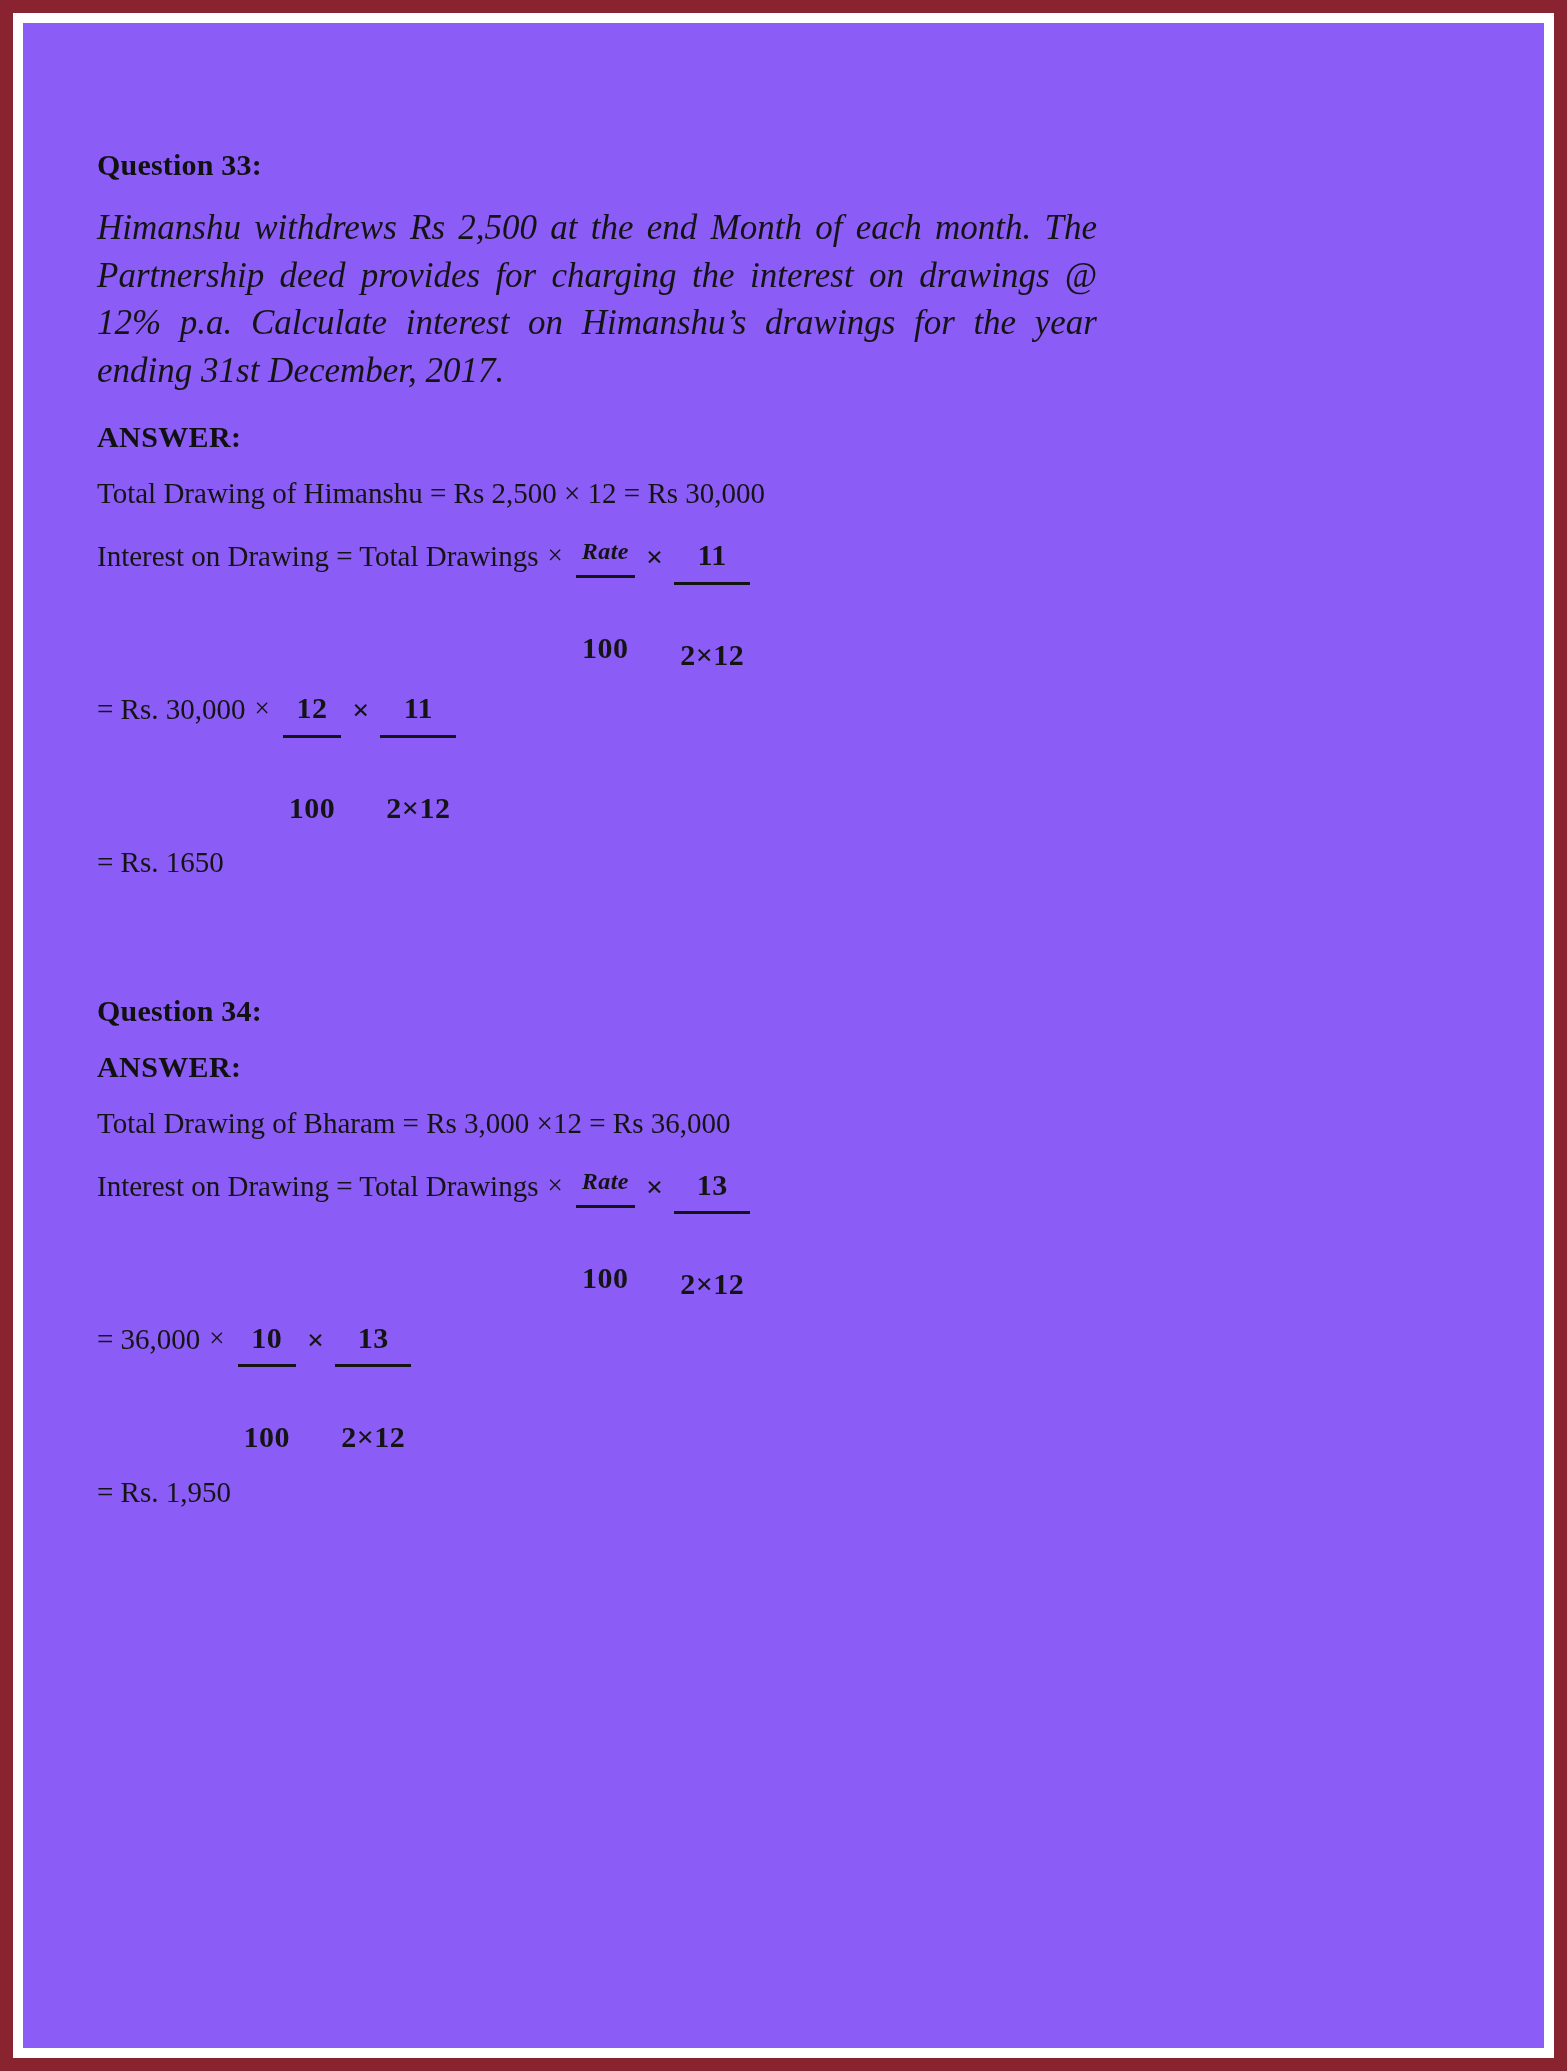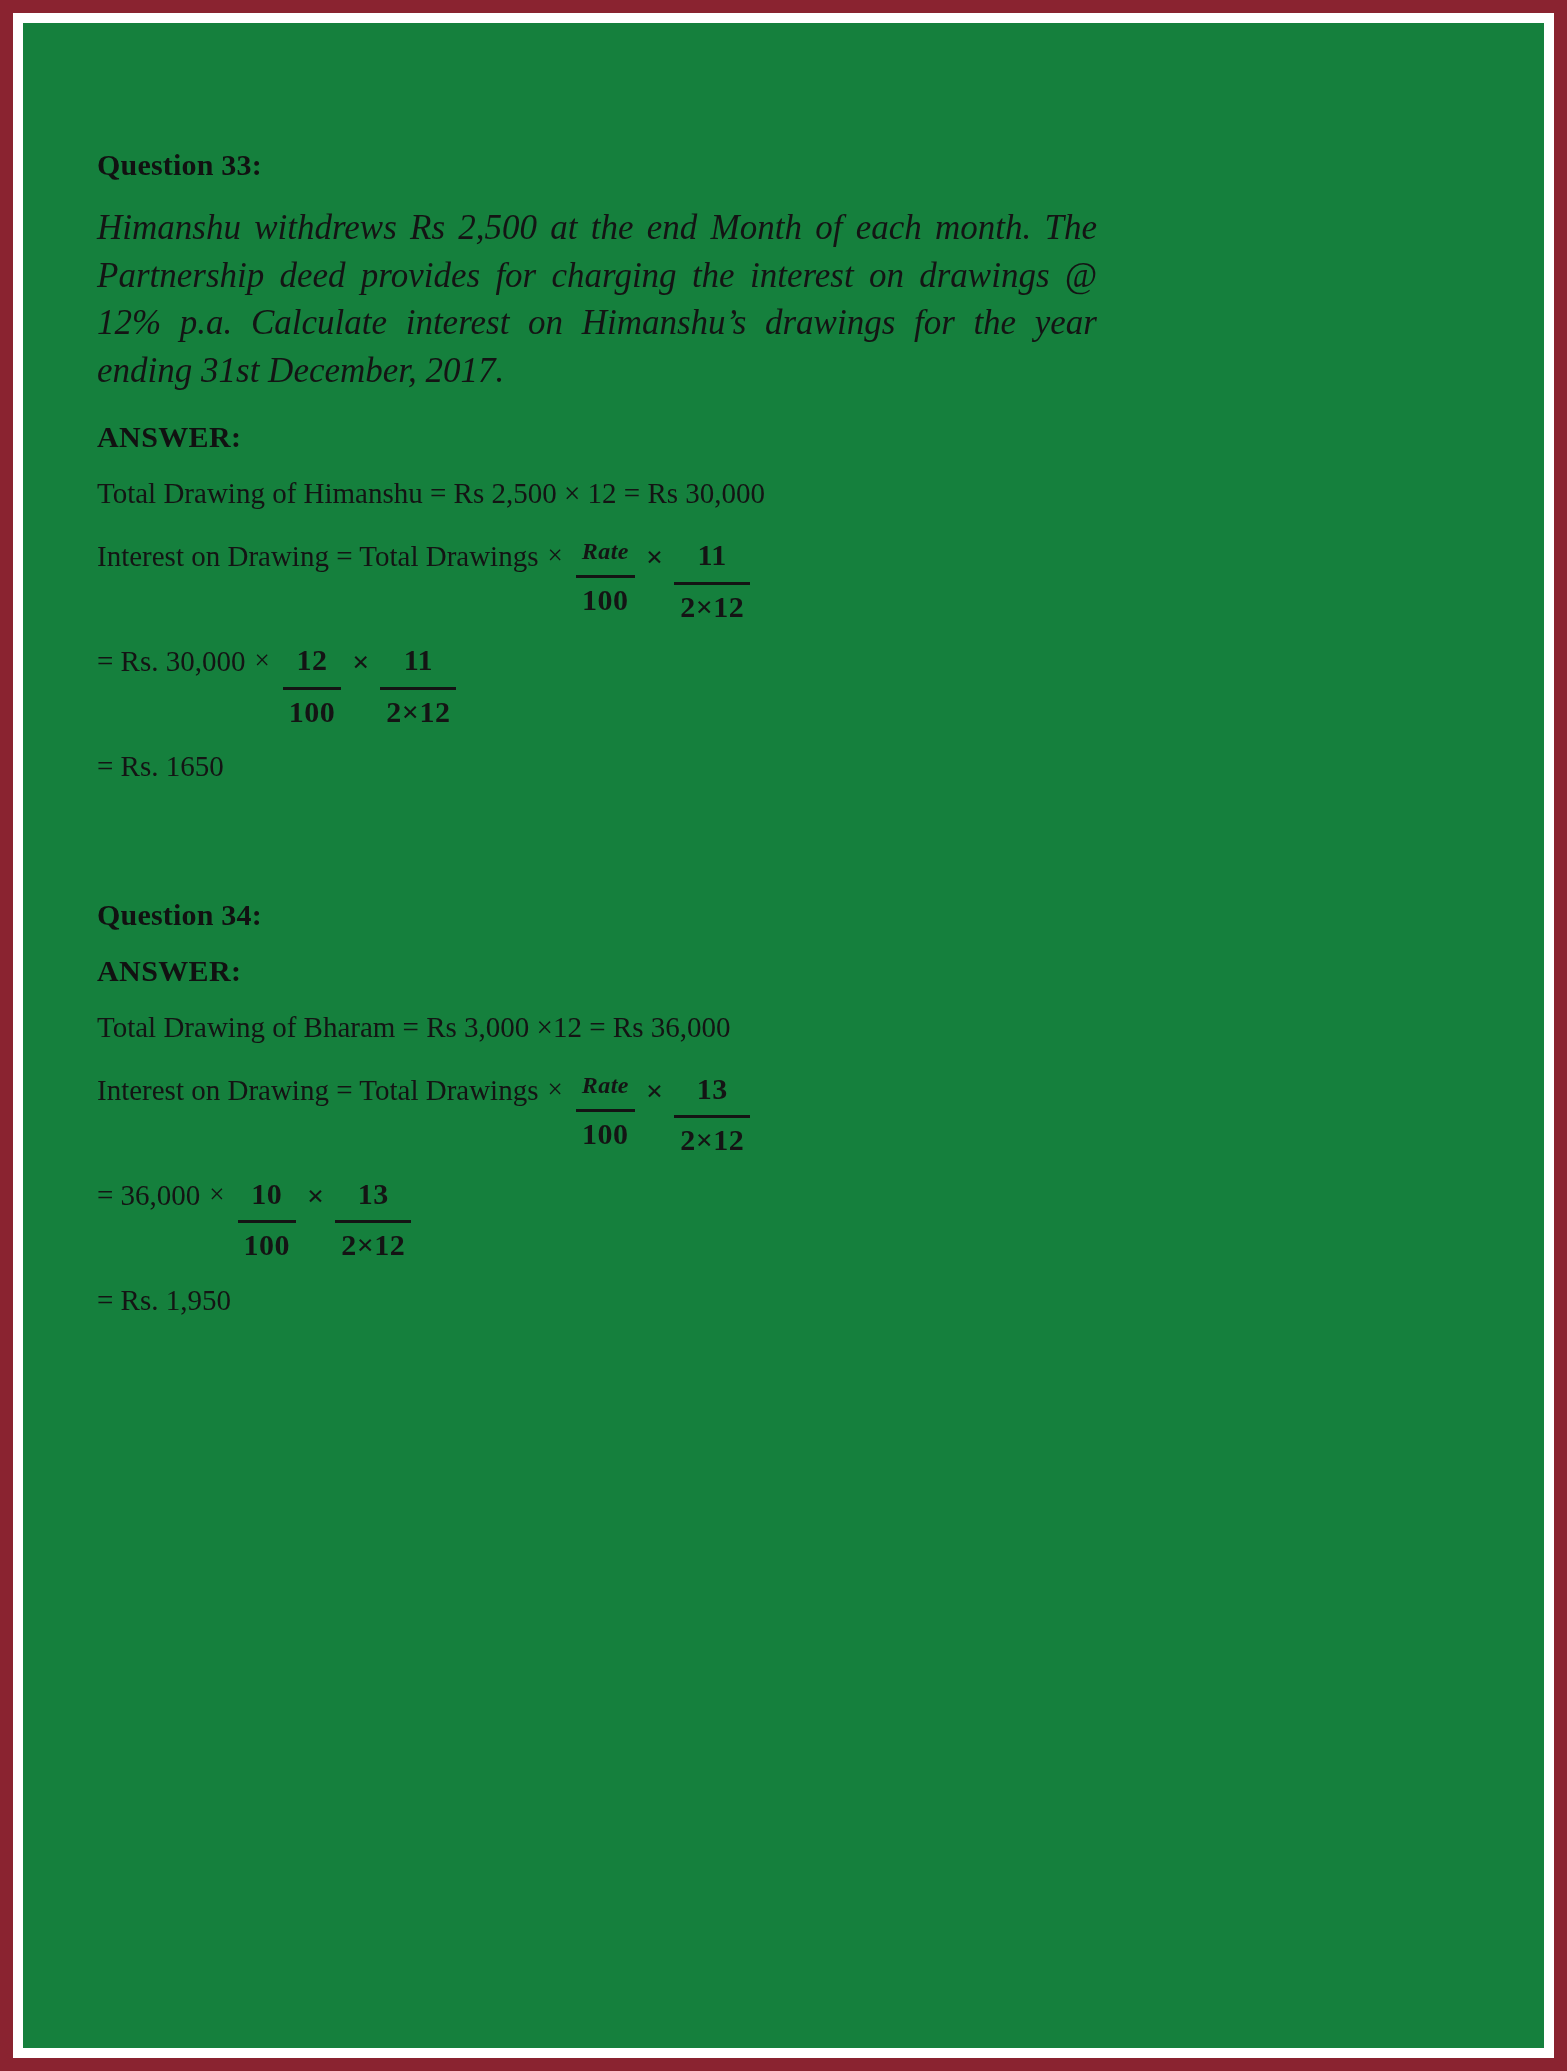--- a/index.html
+++ b/index.html
@@ -29,21 +29,21 @@
     width: 100%;
     height: 100%;
     background: #ffffff;
     border: 3px solid #8a2330;    
     padding: 10px;
   }
   #page-sheet {
     box-sizing: border-box;
     width: 100%;
     height: 100%;
-    background: #15803d;
+    background: #8b5cf6;
     position: relative;
     overflow: hidden;
   }
 
   
   #content {
     position: absolute;
     left: 74px;
     top: 125px;
     width: 1000px;
@@ -110,21 +110,21 @@
   .frac .num,
   .frac .den {
     display: block;
     font-size: 30px;
     font-weight: bold;
     padding: 0 6px;
     text-align: center;
     letter-spacing: 0.5px;
   }
   .frac .num { padding-bottom: 11px; }
-  .frac .den { padding-top: 6px; }
+  .frac .den { padding-top: 18px; margin-top: 36px; }
   .frac .bar {
     display: block;
     width: 100%;
     height: 3px;
     background: #141414;
   }
   .frac .num.italic {
     font-style: italic;
     font-weight: bold;
     font-size: 24px;

